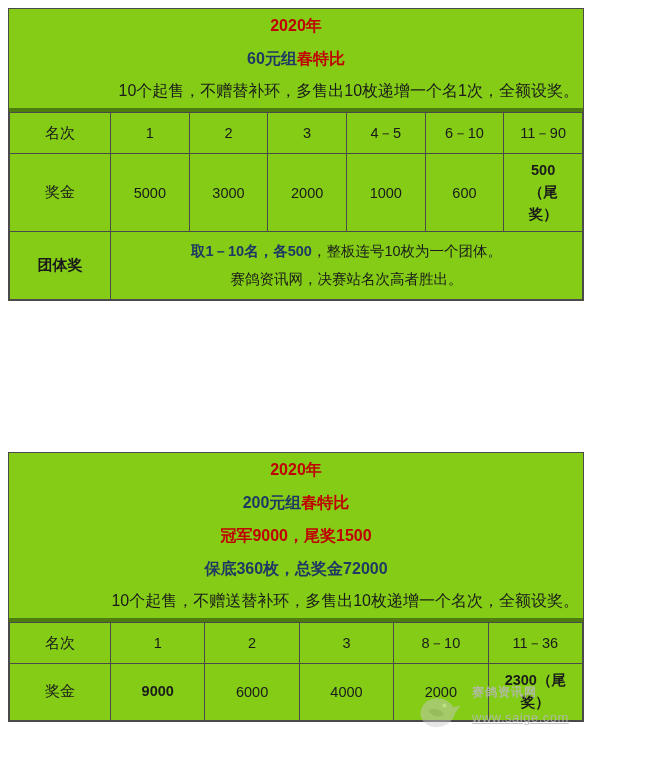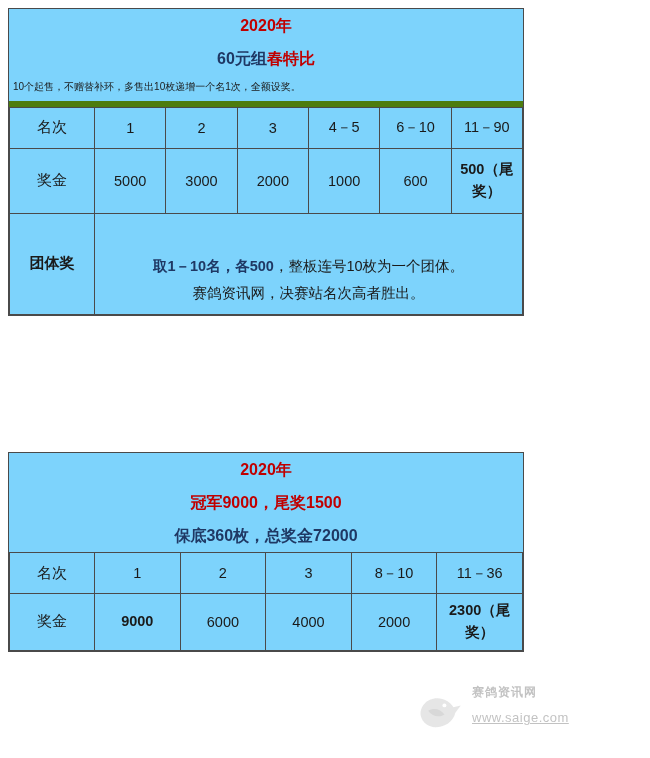--- a/index.html
+++ b/index.html
@@ -17,61 +17,61 @@
   }
   .page {
     width: 650px;
     height: 758px;
     position: relative;
     box-sizing: border-box;
   }
   .card {
     position: absolute;
     left: 8px;
-    width: 516px;
+    width: 576px;
     border: 1px solid #4a4a4a;
     box-sizing: border-box;
-    background: #7dd3fc;
+    background: #84cc16;
   }
   .card-1 { top: 8px; }
   .card-2 { top: 452px; }
 
   .hdr {
     text-align: center;
     line-height: 1.25;
   }
   .hdr-line {
     padding: 7px 6px 6px 6px;
     font-size: 15px;
   }
   .hdr-line.big {
     font-size: 16px;
     font-weight: bold;
   }
   .red { color: #c00000; }
   .navy { color: #1f3864; }
   .bold { font-weight: bold; }
   .note {
-    text-align: left;
-    font-size: 10px;
+    text-align: right;
+    font-size: 16px;
     padding: 6px 4px 7px 4px;
     color: #1a1a1a;
-    border-bottom: 6px solid #4d7c0f;
+    border-bottom: 4px solid #4d7c0f;
   }
 
   table.ptable {
     border-collapse: collapse;
     width: 100%;
     table-layout: fixed;
   }
   table.ptable td {
     border: 1px solid #4a4a4a;
     text-align: center;
     font-size: 14.5px;
-    padding: 6px 8px;
+    padding: 6px 16px;
     vertical-align: middle;
     color: #1a1a1a;
   }
   table.ptable td.label {
     width: 68px;
     font-size: 15px;
   }
   .rank-row td { height: 28px; }
   .prize-row td { height: 52px; }
   .tail {
@@ -83,21 +83,21 @@
     color: #1f3864;
     font-weight: bold;
     font-size: 15px;
   }
   .team-cell {
     text-align: center;
     font-size: 15px;
     line-height: 1.9;
     padding: 4px 6px;
   }
-  .team-cell .l1 { display: block; margin-top: 33px; }
+  .team-cell .l1 { display: block; }
   .team-cell .l2 { display: block; }
 
   
   .watermark {
     position: absolute;
     left: 406px;
     top: 676px;
     width: 236px;
     height: 74px;
     pointer-events: none;
@@ -176,25 +176,29 @@
         </td>
       </tr>
     </tbody>
       </table>
   </div>
 
   <div class="card card-2">
     <div class="hdr">
       <div class="hdr-line big red">2020年</div>
       <div class="hdr-line big">
+        <span class="navy">200</span><span class="navy">元组</span><span class="red">春特比</span>
+      </div>
+      <div class="hdr-line big">
         <span class="red">冠军</span><span class="red">9000</span><span class="red">，尾奖</span><span class="red">1500</span>
       </div>
       <div class="hdr-line big">
         <span class="navy">保底</span><span class="navy">360</span><span class="navy">枚，总奖金</span><span class="navy">72000</span>
       </div>
+      <div class="note">10个起售，不赠送替补环，多售出10枚递增一个名次，全额设奖。</div>
     </div>
 
     <table class="ptable">
       <tbody>
           <tr class="rank-row">
         <td class="label">名次</td>
         <td>1</td>
         <td>2</td>
         <td>3</td>
         <td>8－10</td>

